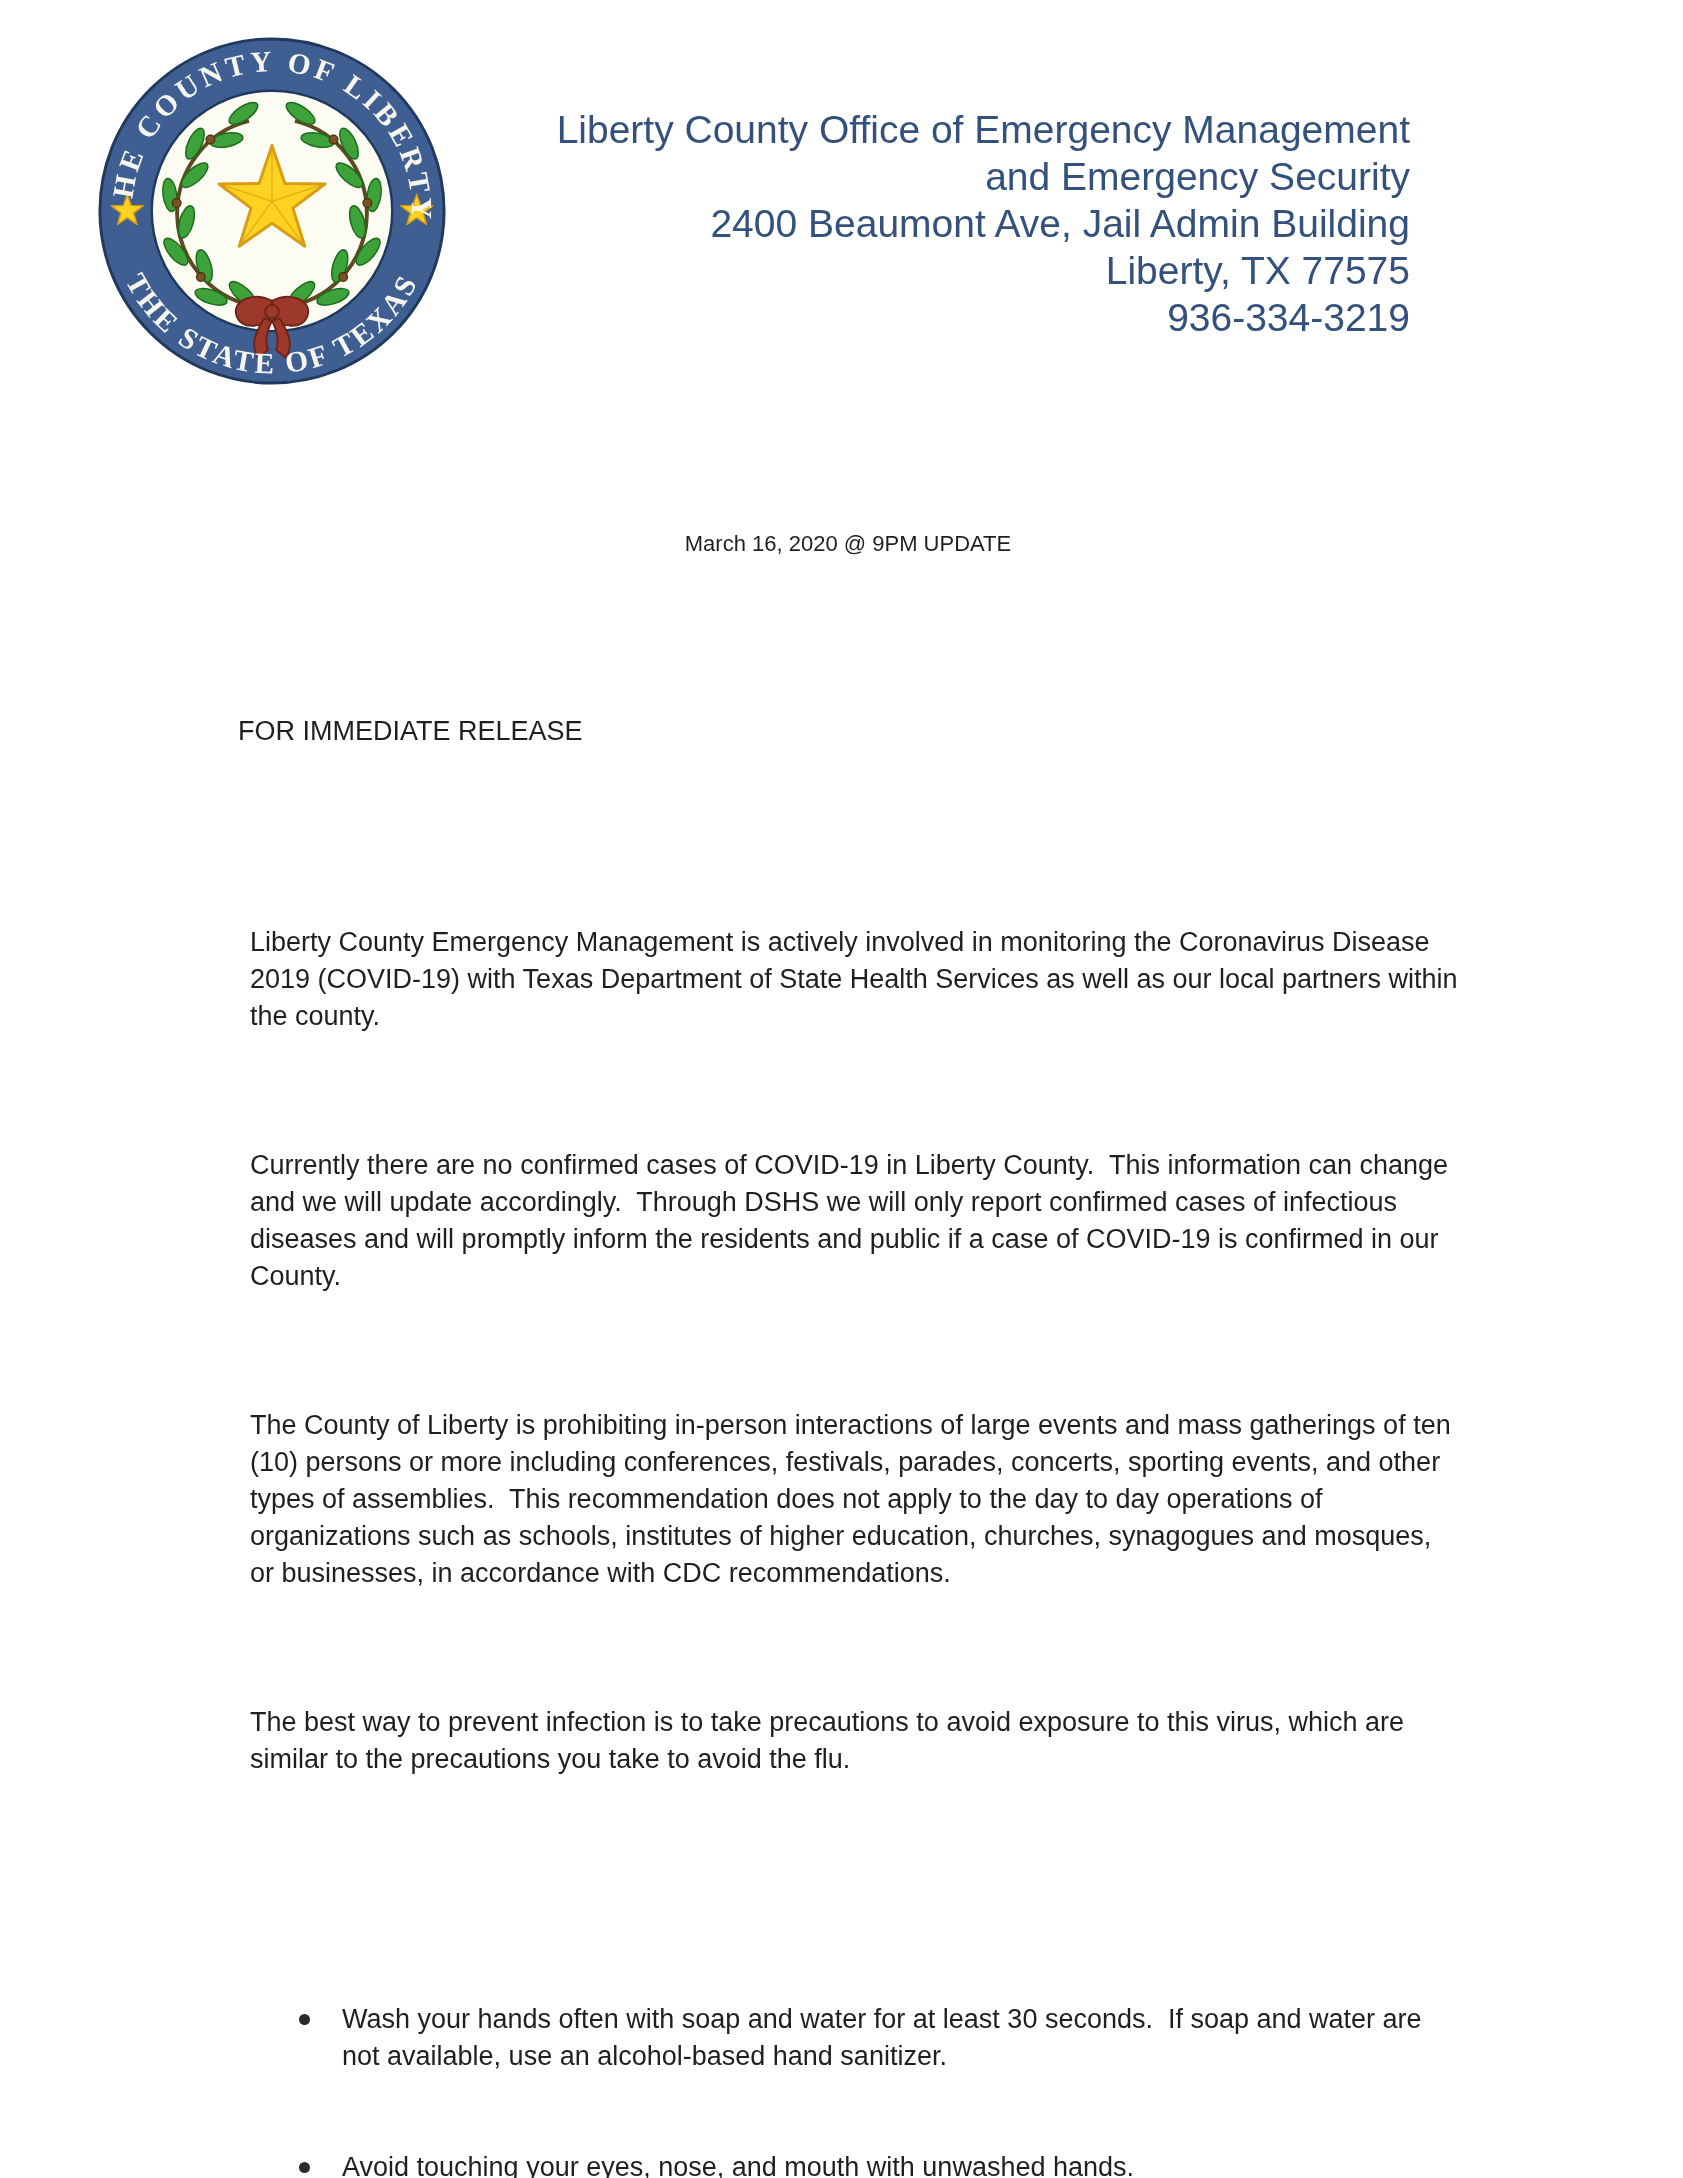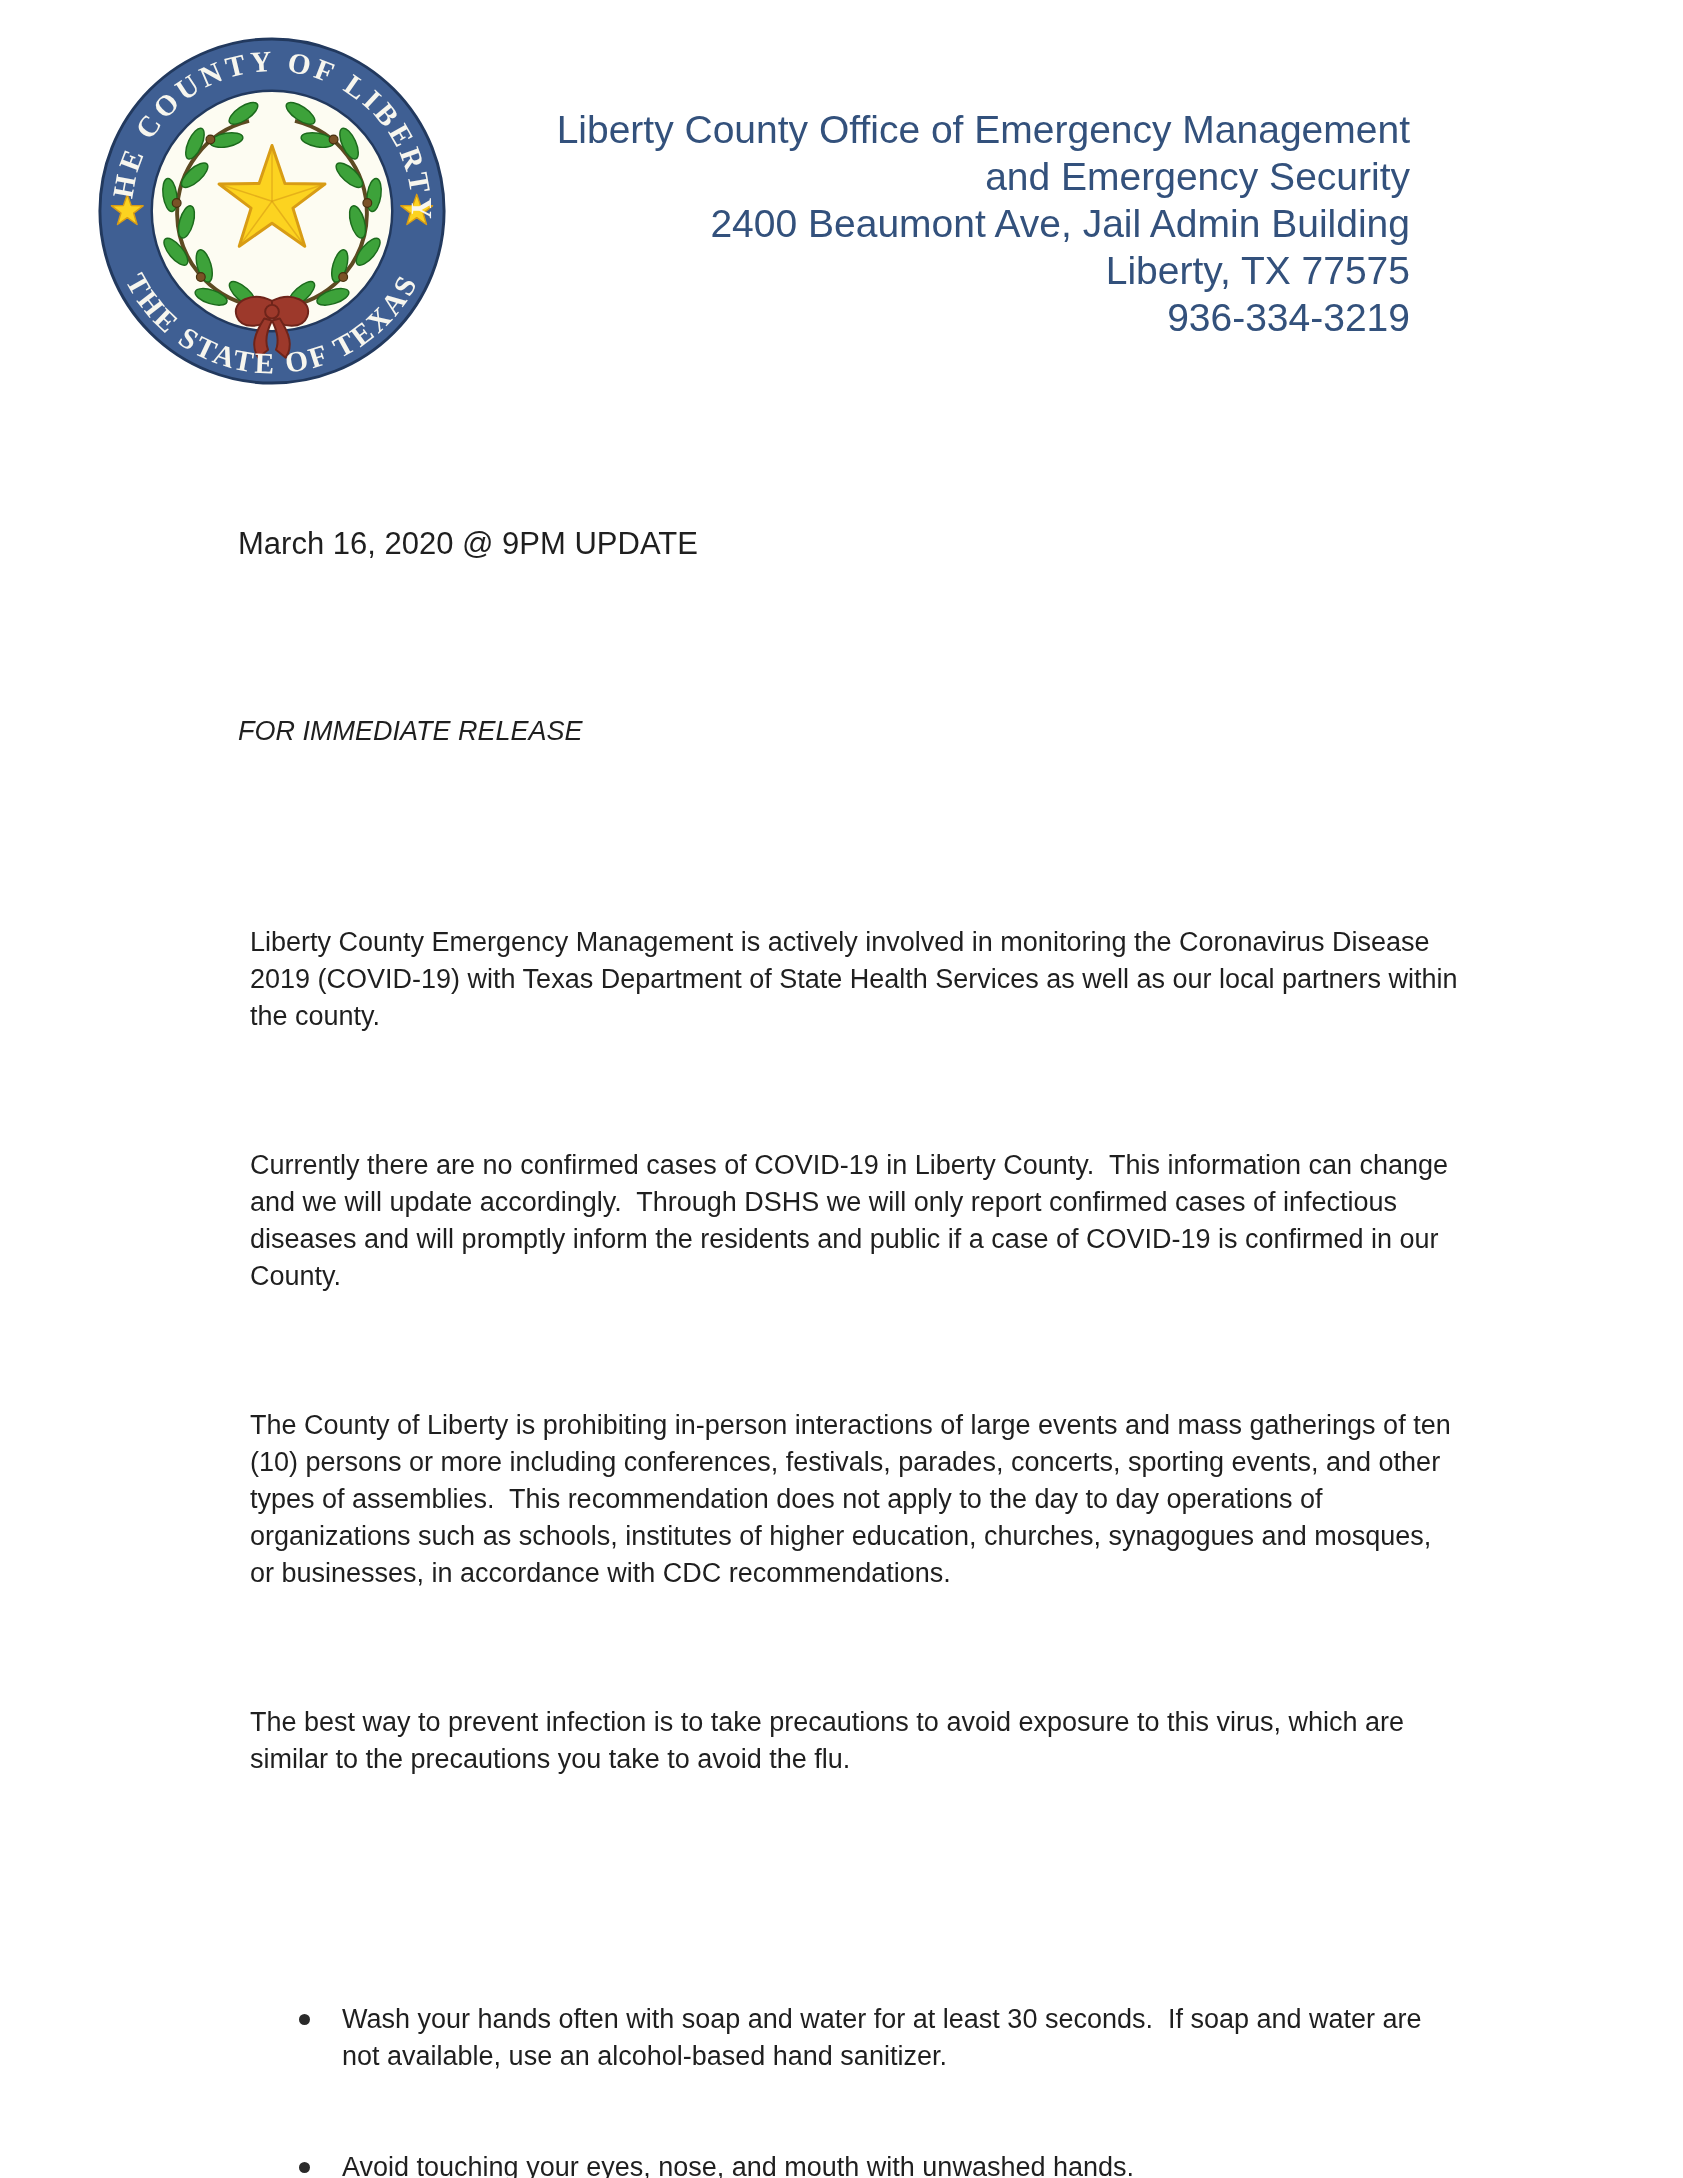--- a/index.html
+++ b/index.html
@@ -31,24 +31,25 @@
     font-size:39px;
     line-height:47px;
   }
   
   .doc-body{
     position:absolute;left:238px;top:450px;width:1220px;
     font-size:27px;line-height:37px;
     white-space:pre-wrap;
   }
   .date-line{
-    font-size:31px;line-height:40px;
+    font-size:22px;line-height:40px;
     margin:0 0 75px 0;
+    text-align:center;
   }
-  .release-line{margin:0 0 63px 0;font-style:italic;}
+  .release-line{margin:0 0 63px 0;}
   .doc-body p{margin:0 0 38px 12px;}
   ul.bullets{
     list-style:none;margin:0 0 38px 0;padding:0;
   }
   ul.bullets li{
     position:relative;
     padding-left:104px;
   }
   ul.bullets li::before{
     content:"";

